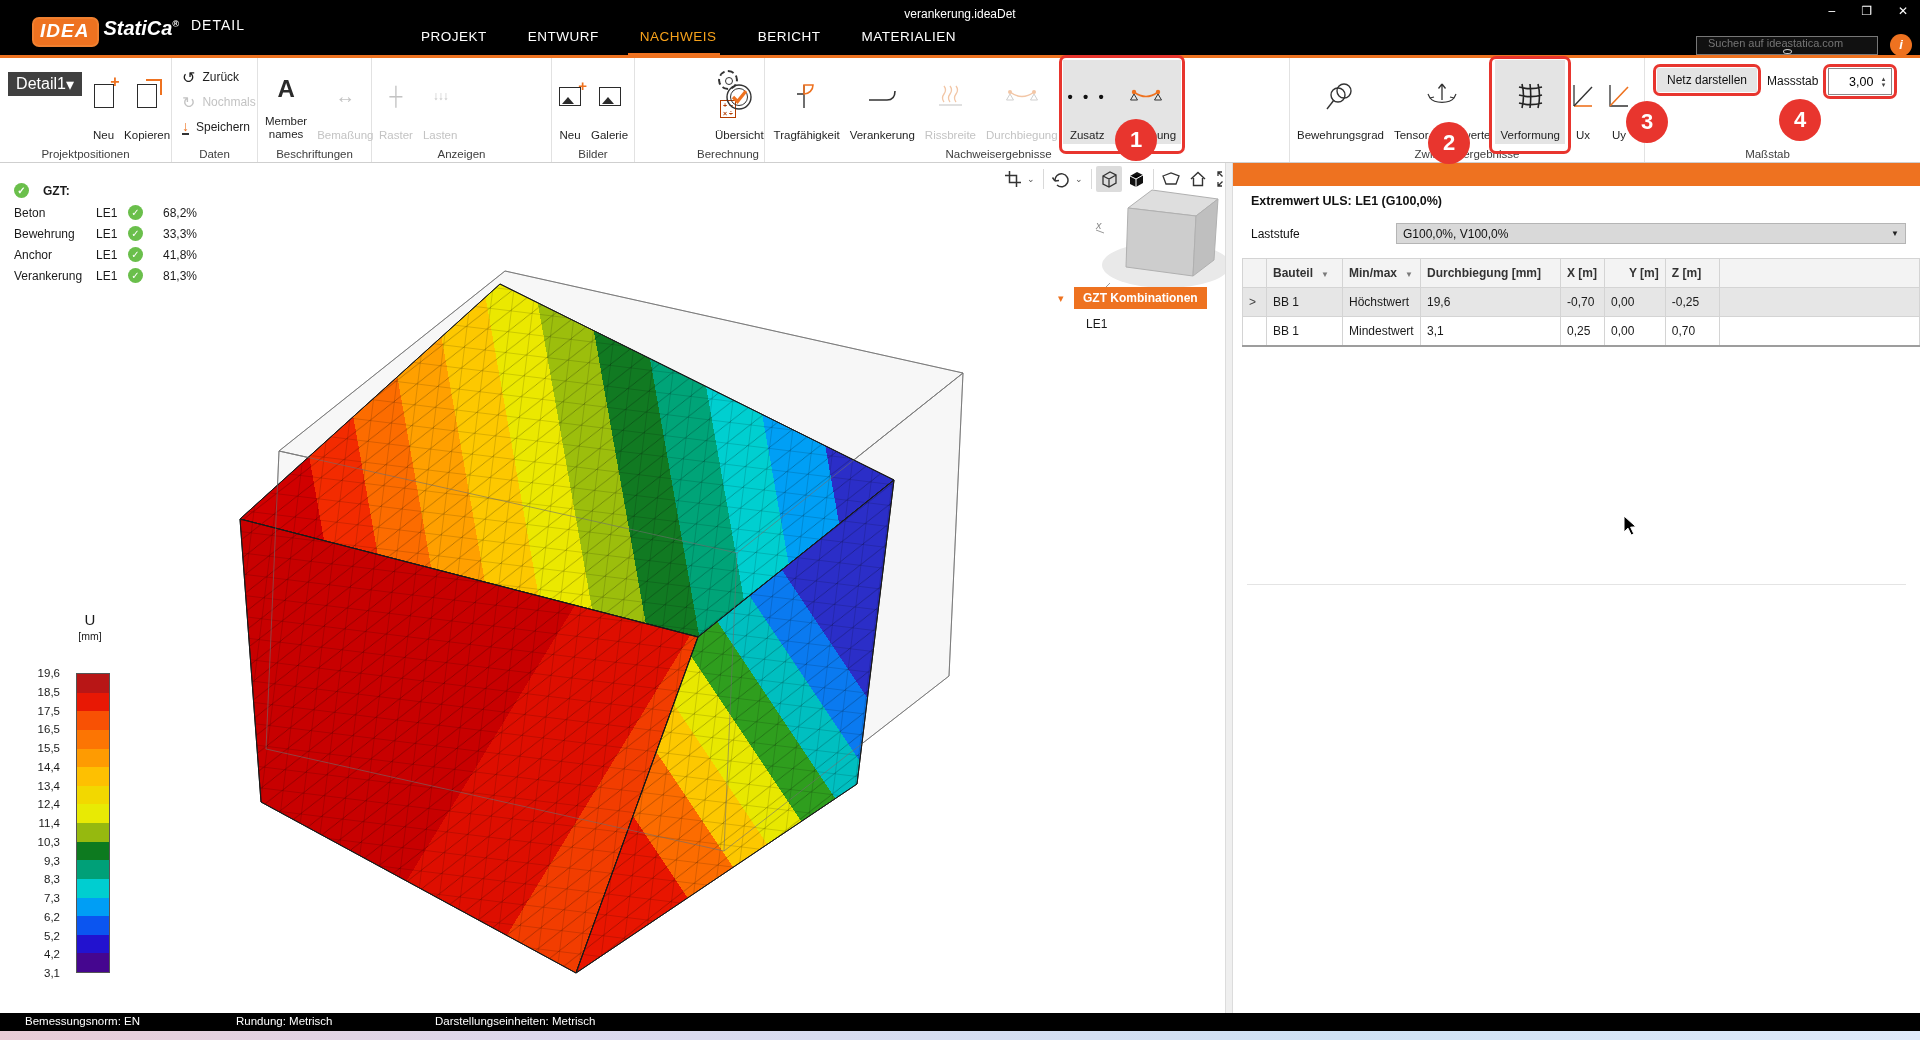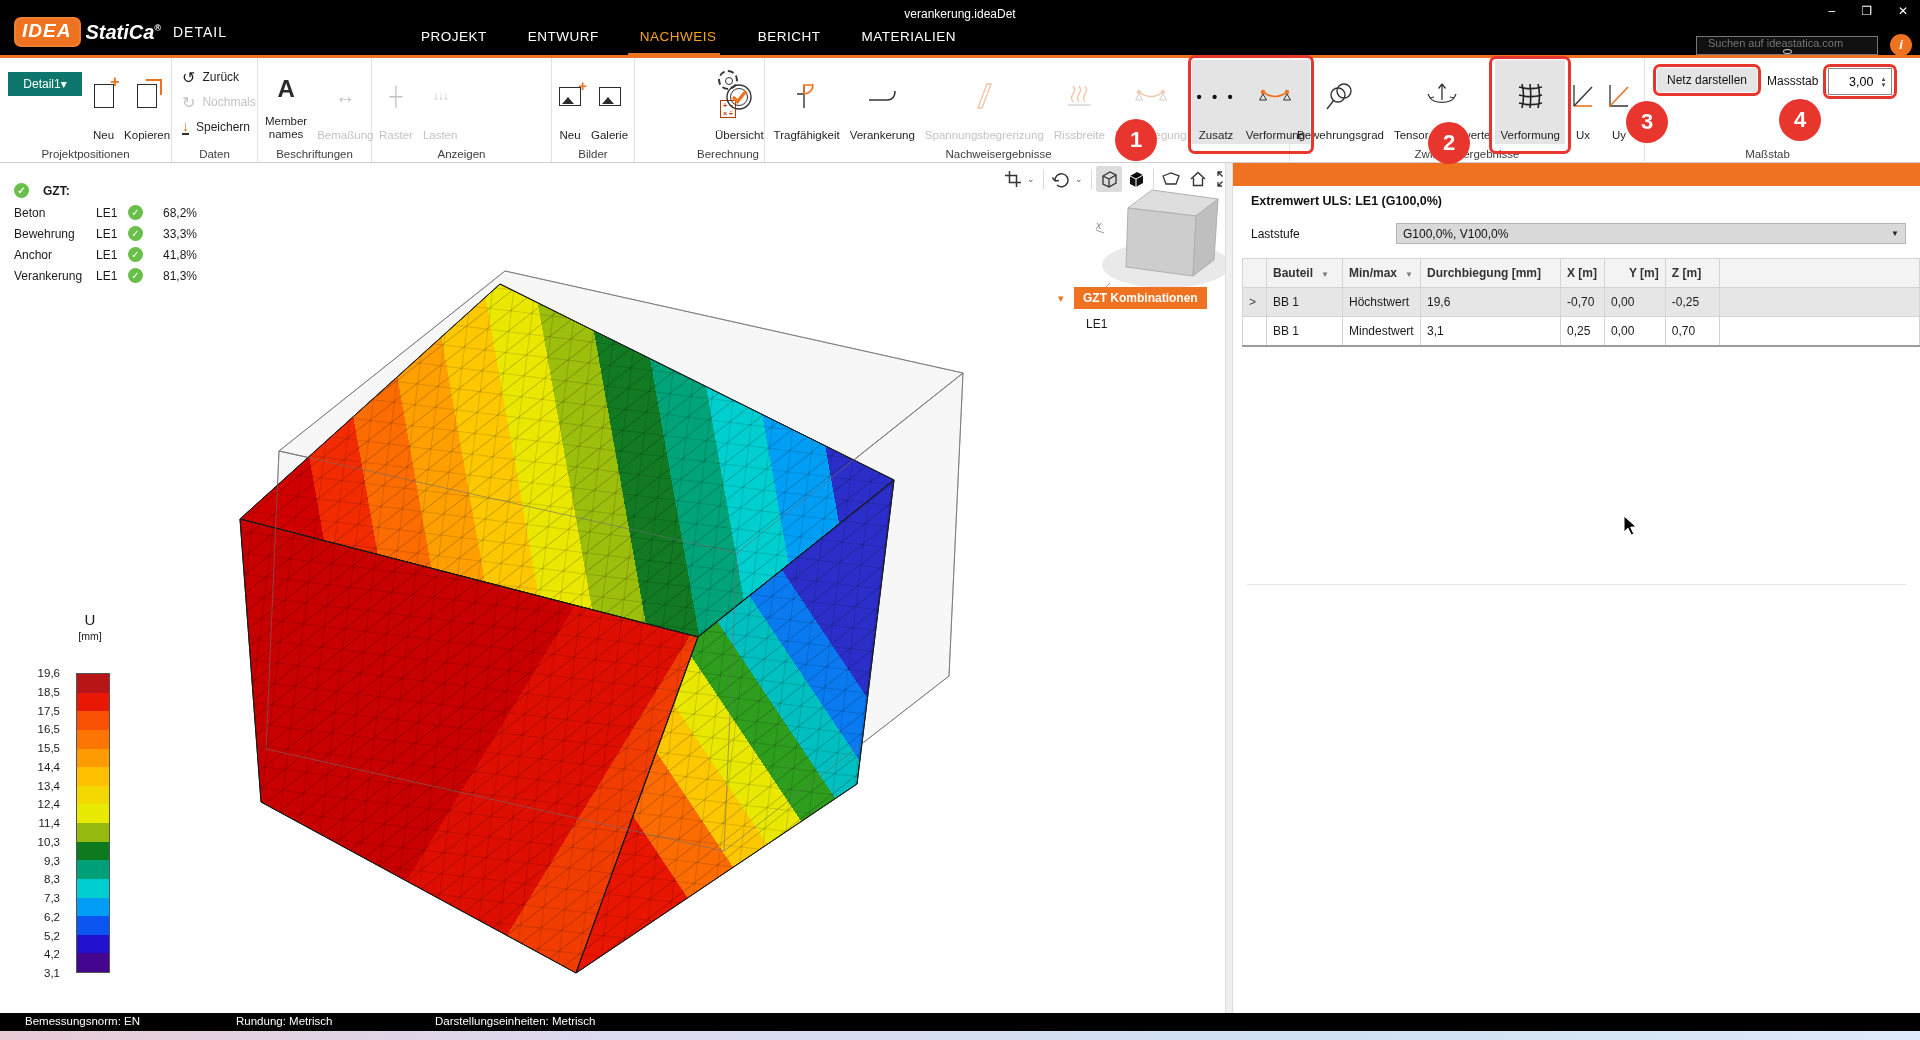--- a/index.html
+++ b/index.html
@@ -6,21 +6,21 @@
   html,body { width:1920px; height:1040px; overflow:hidden; background:#fff;
     font-family:"Liberation Sans", sans-serif; }
 
   
   .header { position:absolute; left:0; top:0; width:1920px; height:58px; background:#000; }
   .win-title { position:absolute; top:7px; left:0; width:100%; text-align:center;
     color:#fff; font-size:12px; }
   .win-ctrls { position:absolute; top:4px; right:12px; display:flex; gap:26px;
     color:#fff; font-size:12px; }
   .win-ctrls span { cursor:default; }
-  .logo-wrap { position:absolute; left:14px; top:17px; display:flex; align-items:center; }
+  .logo-wrap { position:absolute; left:32px; top:17px; display:flex; }
   .logo-idea { background:#ee7220; color:#fff; font-weight:bold; font-style:italic;
     font-size:19px; padding:1px 8px 3px 6px; border-radius:7px; letter-spacing:1px;
     border:2px solid #f08030; }
   .logo-statica { color:#fff; font-weight:bold; font-style:italic; font-size:20px; margin-left:4px; }
   .logo-reg { color:#fff; font-size:9px; vertical-align:super; }
   .logo-app { color:#fff; font-size:14px; margin-left:12px; letter-spacing:1px; }
   .menu { position:absolute; left:421px; top:0; width:535px; height:58px;
     display:flex; align-items:center; justify-content:space-between; padding-top:14px; }
   .mi { color:#fff; font-size:13.5px; letter-spacing:0.5px; cursor:pointer; }
   .mi.active { color:#f7a21b; }
@@ -44,22 +44,22 @@
   .glabel { position:absolute; bottom:2px; left:0; width:100%; text-align:center;
     font-size:11.5px; color:#3d3d3d; white-space:nowrap; }
   .grow { display:flex; align-items:flex-start; padding:2px 2px 0 2px; }
   .rbtn { display:flex; flex-direction:column; align-items:center; justify-content:flex-end;
     height:84px; padding:3px 5px; font-size:11.5px; color:#1f1f1f; text-align:center;
     white-space:nowrap; cursor:pointer; }
   .rbtn .ric { flex:1; display:flex; align-items:center; justify-content:center; }
   .rbtn.disabled { color:#c3c3c3; cursor:default; }
   .rbtn.active { background:#e4e4e4; }
   .rbtn.wrap2 { white-space:normal; width:62px; line-height:1.15; }
-  .detail1-btn { position:absolute; left:8px; top:14px; width:74px; height:24px; background:#0f766e;
-    color:#fff; font-size:12px; display:flex; align-items:center; justify-content:center;
+  .detail1-btn { position:absolute; left:8px; top:14px; width:74px; height:24px; background:#404040;
+    color:#fff; font-size:16px; display:flex; align-items:center; justify-content:center;
     gap:0; cursor:pointer; }
   .stackg { display:flex; flex-direction:column; gap:3px; padding:8px 0 0 10px; }
   .srow { display:flex; align-items:center; gap:7px; font-size:12px; color:#1f1f1f;
     height:22px; cursor:pointer; }
   .srow.disabled { color:#c3c3c3; }
   .icn-page { width:20px; height:24px; border:1.5px solid #2b2b2b; position:relative; background:#fff; }
   .icn-page::before { content:"+"; position:absolute; right:-7px; top:-12px; color:#ee7220;
     font-size:16px; font-weight:bold; }
   .icn-copy { width:20px; height:24px; border:1.5px solid #2b2b2b; position:relative; background:#fff; }
   .icn-copy::before { content:""; position:absolute; right:-6px; top:-6px; width:14px; height:14px;
@@ -310,28 +310,20 @@
         </span>
         <span>Tragfähigkeit</span>
       </div>
       <div class="rbtn">
         <span class="ric">
           <svg width="32" height="16">
               <path d="M3 12 H21 Q29 12 29 3" stroke="#333" stroke-width="1.6" fill="none"></path>
             </svg>
         </span>
         <span>Verankerung</span>
-      </div>
-      <div class="rbtn disabled">
-        <span class="ric">
-          <svg width="20" height="30">
-              <polygon points="13,3 17,3 8,27 4,27" fill="none" stroke="#f2c6a6" stroke-width="1.4"></polygon>
-            </svg>
-        </span>
-        <span>Spannungsbegrenzung</span>
       </div>
       <div class="rbtn disabled">
         <span class="ric">
           <svg width="30" height="28">
               <path d="M9 4 q3 4 0 8 q-3 4 0 8 M15 4 q3 4 0 8 q-3 4 0 8 M21 4 q3 4 0 8 q-3 4 0 8" stroke="#f2c6a6" stroke-width="1.3" fill="none"></path>
               <path d="M4 23 H27" stroke="#cfcfcf" stroke-width="1.3"></path>
             </svg>
         </span>
         <span>Rissbreite</span>
       </div>

